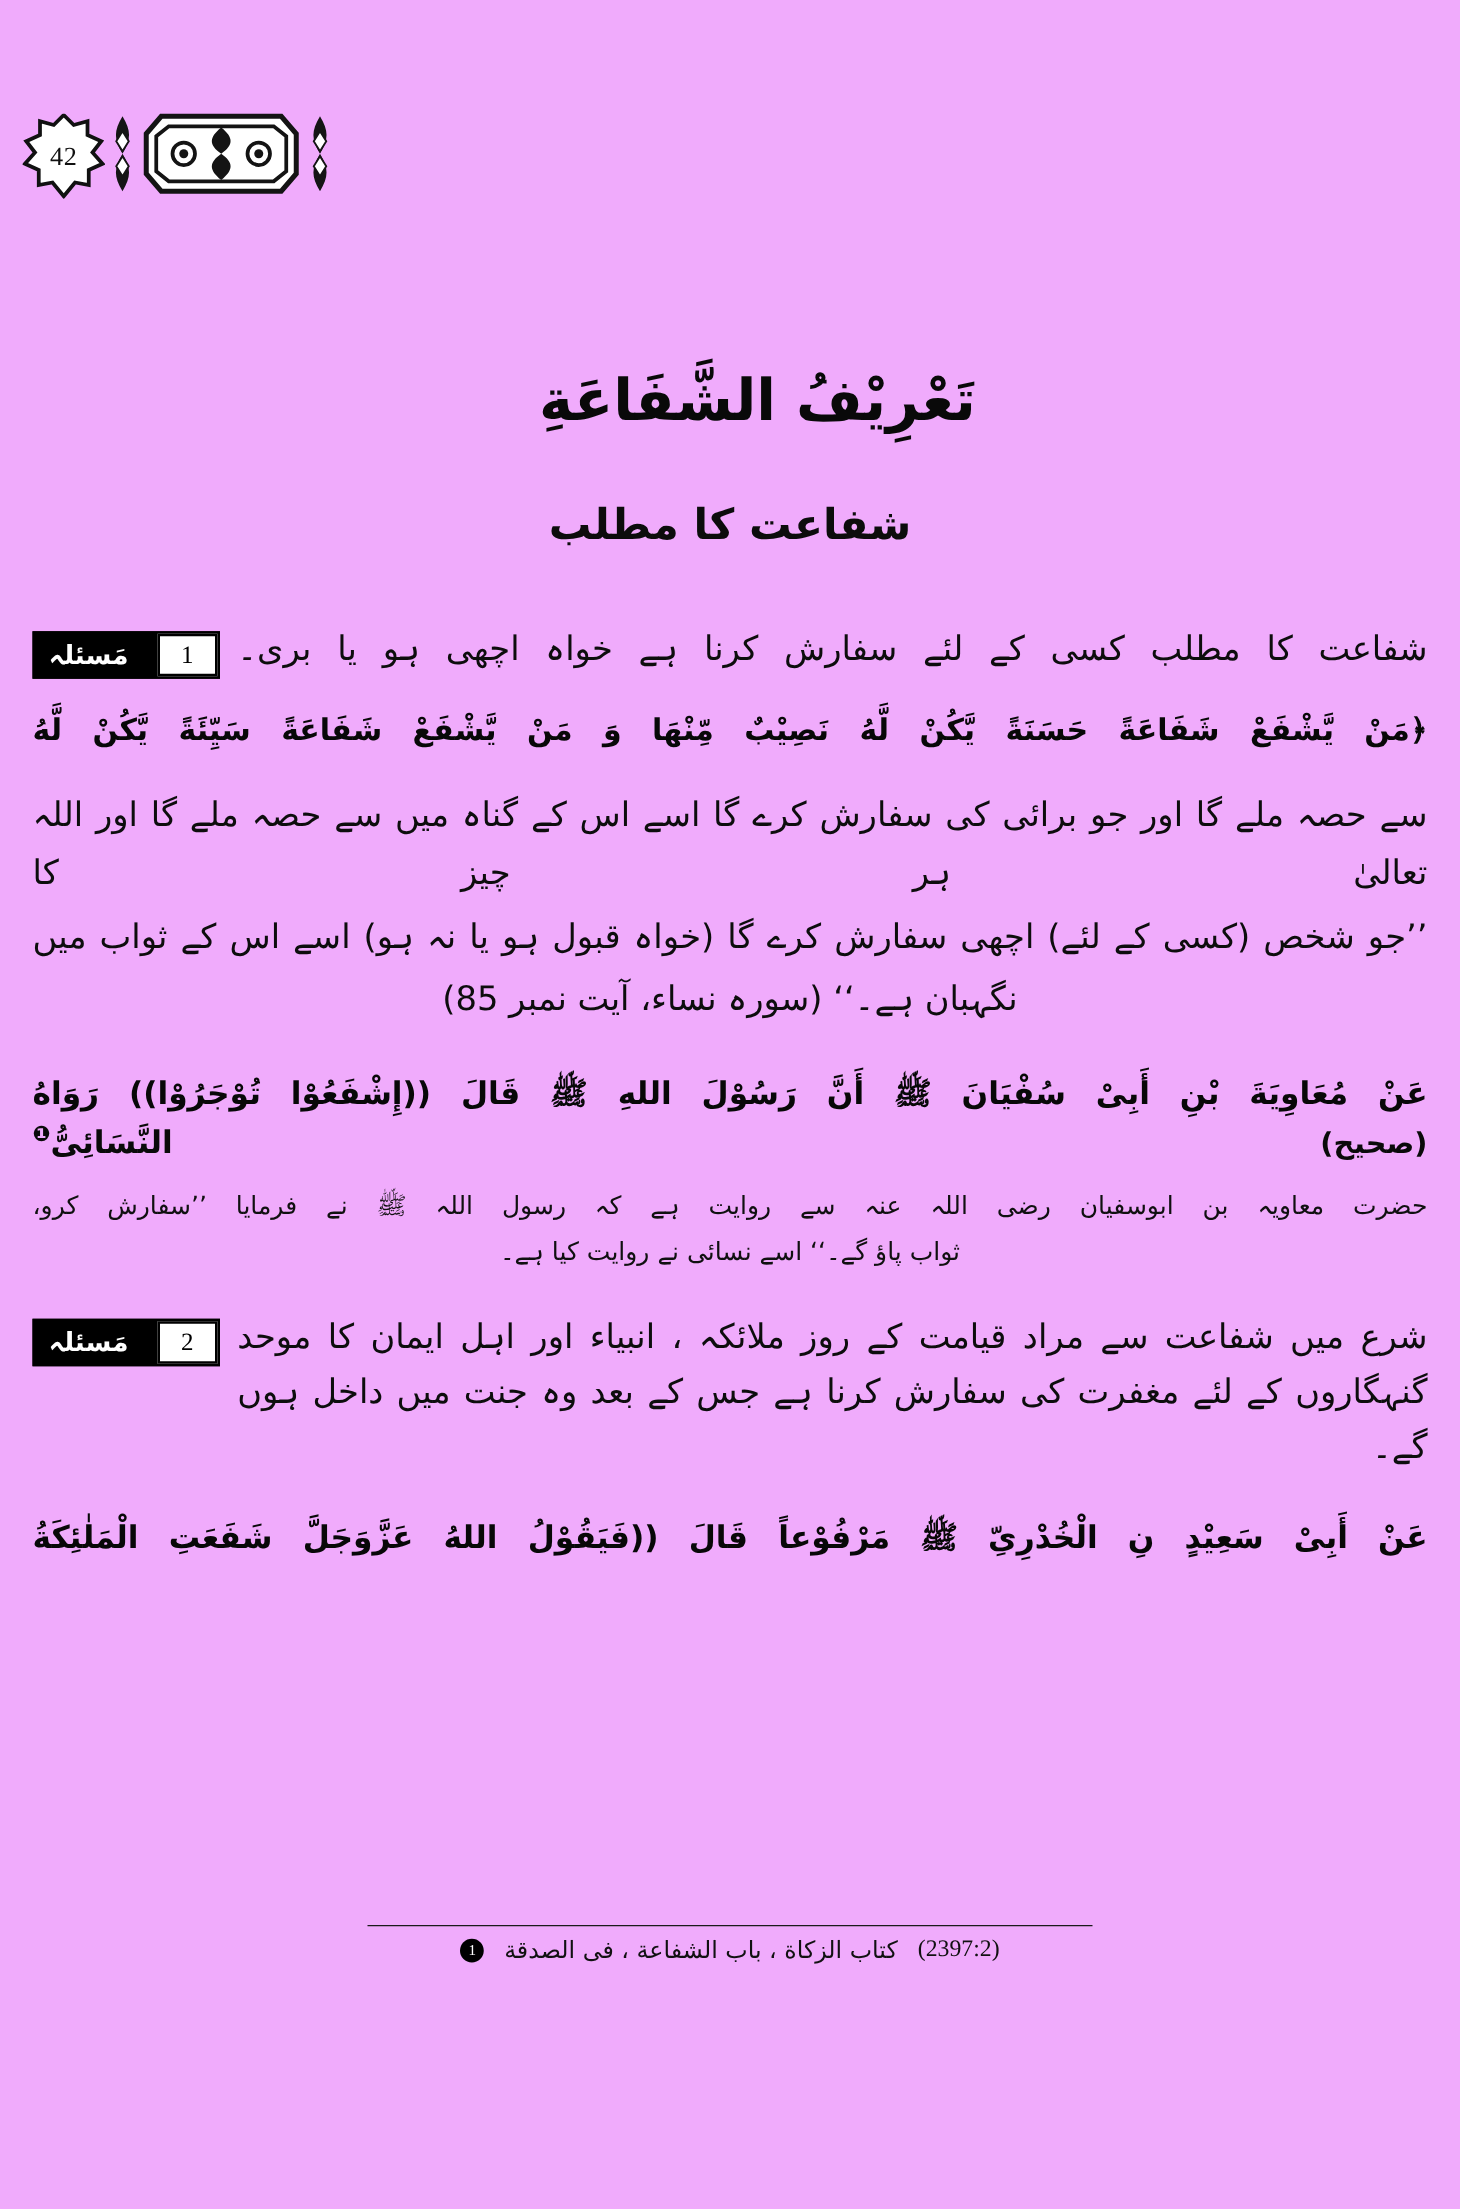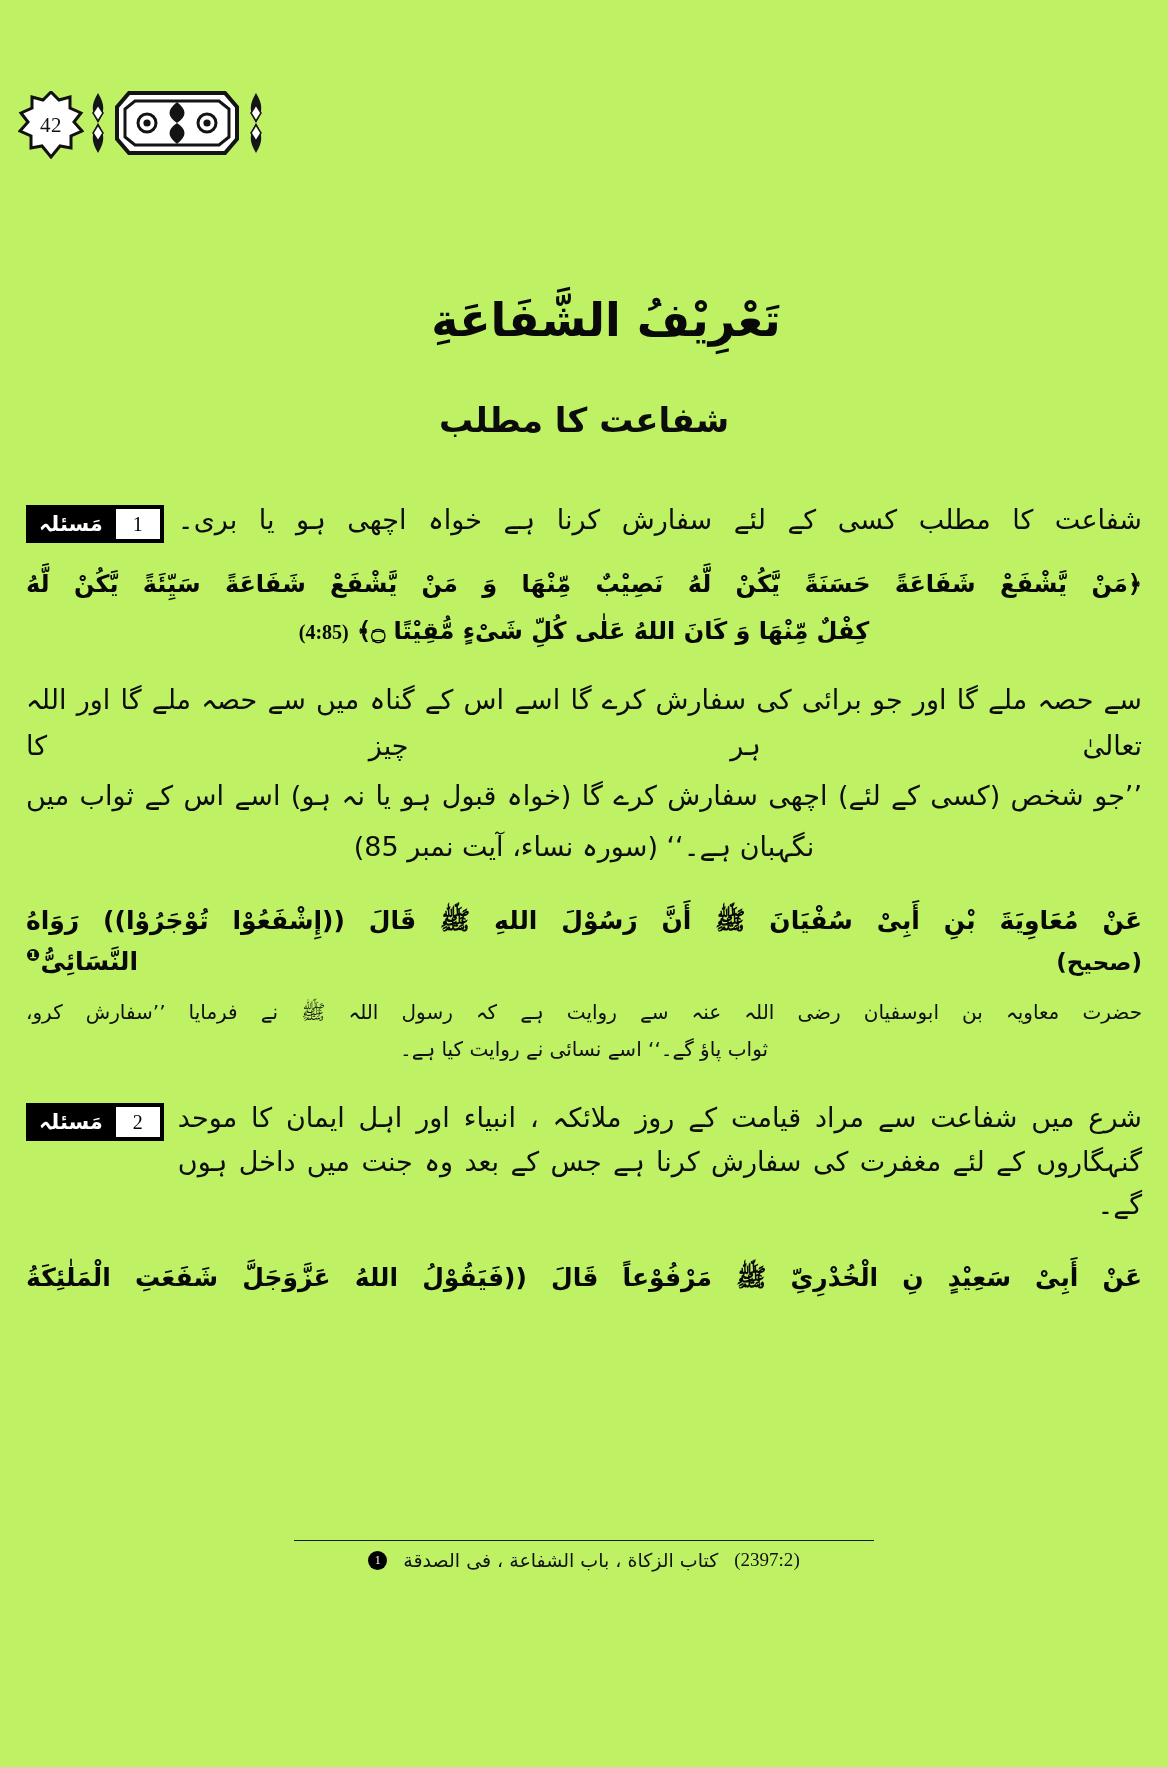--- a/index.html
+++ b/index.html
@@ -9,21 +9,21 @@
     background: #ffffff;
   }
   body {
     font-family: "DejaVu Sans", "Liberation Sans", sans-serif;
   }
   .page {
     position: relative;
     width: 1168px;
     height: 1767px;
     margin: 0 auto;
-    background: #bef264;
+    background: #f0abfc;
     overflow: hidden;
     color: #111;
   }
 
   
   .header {
     position: absolute;
     top: 86px;
     left: 18px;
     right: 18px;
@@ -121,20 +121,21 @@
   }
   .masla-badge {
     flex: 0 0 auto;
     display: inline-flex;
     flex-direction: row-reverse;
     align-items: stretch;
     background: #000;
     border: 2px solid #000;
     height: 34px;
     margin-top: 7px;
+    gap: 12px;
   }
   .masla-badge .lbl {
     color: #fff;
     font-size: 21px;
     font-weight: bold;
     padding: 0 11px;
     display: flex;
     align-items: center;
     font-family: "DejaVu Sans", sans-serif;
   }
@@ -305,24 +306,20 @@
         <span class="lbl">مَسئلہ</span>
         <span class="num">1</span>
       </span>
       <span class="masla-text">شفاعت کا مطلب کسی کے لئے سفارش کرنا ہے خواہ اچھی ہو یا بری۔</span>
     </div>
 
     <div class="spacer-sm"></div>
 
     <div class="blk">
       <div class="arabic-line arabic-quran">﴿مَنْ يَّشْفَعْ شَفَاعَةً حَسَنَةً يَّكُنْ لَّهُ نَصِيْبٌ مِّنْهَا وَ مَنْ يَّشْفَعْ شَفَاعَةً سَيِّئَةً يَّكُنْ لَّهُ</div>
-      <div class="arabic-line arabic-quran center">
-        <span>كِفْلٌ مِّنْهَا وَ كَانَ اللهُ عَلٰى كُلِّ شَىْءٍ مُّقِيْتًا ۝﴾</span>
-        <span class="verse-ref">(4:85)</span>
-      </div>
     </div>
 
     <div class="spacer-sm"></div>
 
     <div class="blk">
       <div class="urdu-para">سے حصہ ملے گا اور جو برائی کی سفارش کرے گا اسے اس کے گناہ میں سے حصہ ملے گا اور اللہ تعالیٰ ہر چیز کا</div>
       <div class="urdu-para">’’جو شخص (کسی کے لئے) اچھی سفارش کرے گا (خواہ قبول ہو یا نہ ہو) اسے اس کے ثواب میں</div>
       <div class="urdu-para last-center">
         <span>نگہبان ہے۔‘‘</span>
         <span>(سورہ نساء، آیت نمبر 85)</span>

